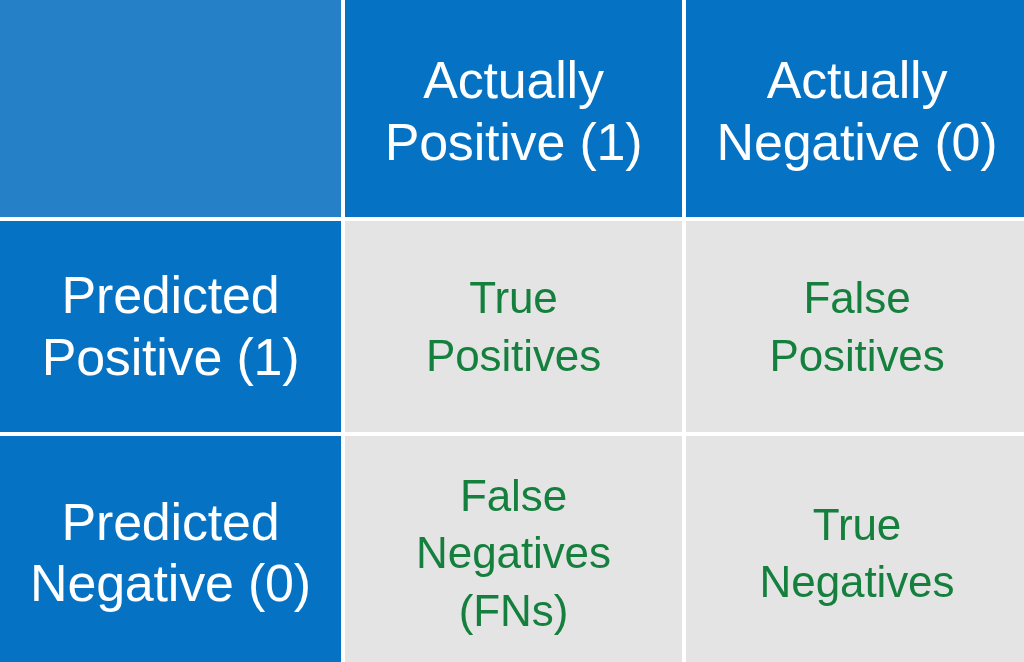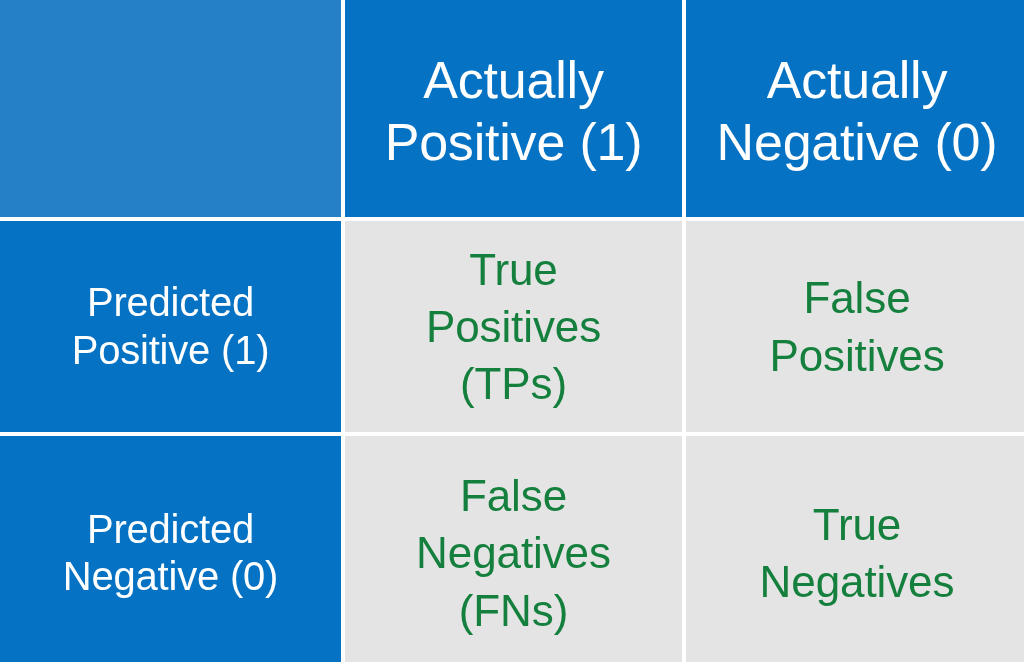--- a/index.html
+++ b/index.html
@@ -49,21 +49,21 @@
     line-height: 1.18;
     font-weight: 400;
     letter-spacing: -0.2px;
     padding-top: 6px;
   }
 
   
   .row-header {
     background: #0572c3;
     color: #ffffff;
-    font-size: 40px;
+    font-size: 52px;
     line-height: 1.18;
     font-weight: 400;
     letter-spacing: -0.2px;
   }
 
   
   .body-cell {
     background: #e4e4e4;
     color: #15803d;
     font-size: 44px;
@@ -97,21 +97,20 @@
   </div>
 
   <div class="cell row-header">
     <span class="line">Predicted</span>
     <span class="line">Positive (1)</span>
   </div>
 
   <div class="cell body-cell">
     <span class="line">True</span>
     <span class="line">Positives</span>
-    <span class="line">(TPs)</span>
   </div>
 
   <div class="cell body-cell">
     <span class="line">False</span>
     <span class="line">Positives</span>
   </div>
 
   <div class="cell row-header">
     <span class="line">Predicted</span>
     <span class="line">Negative (0)</span>

